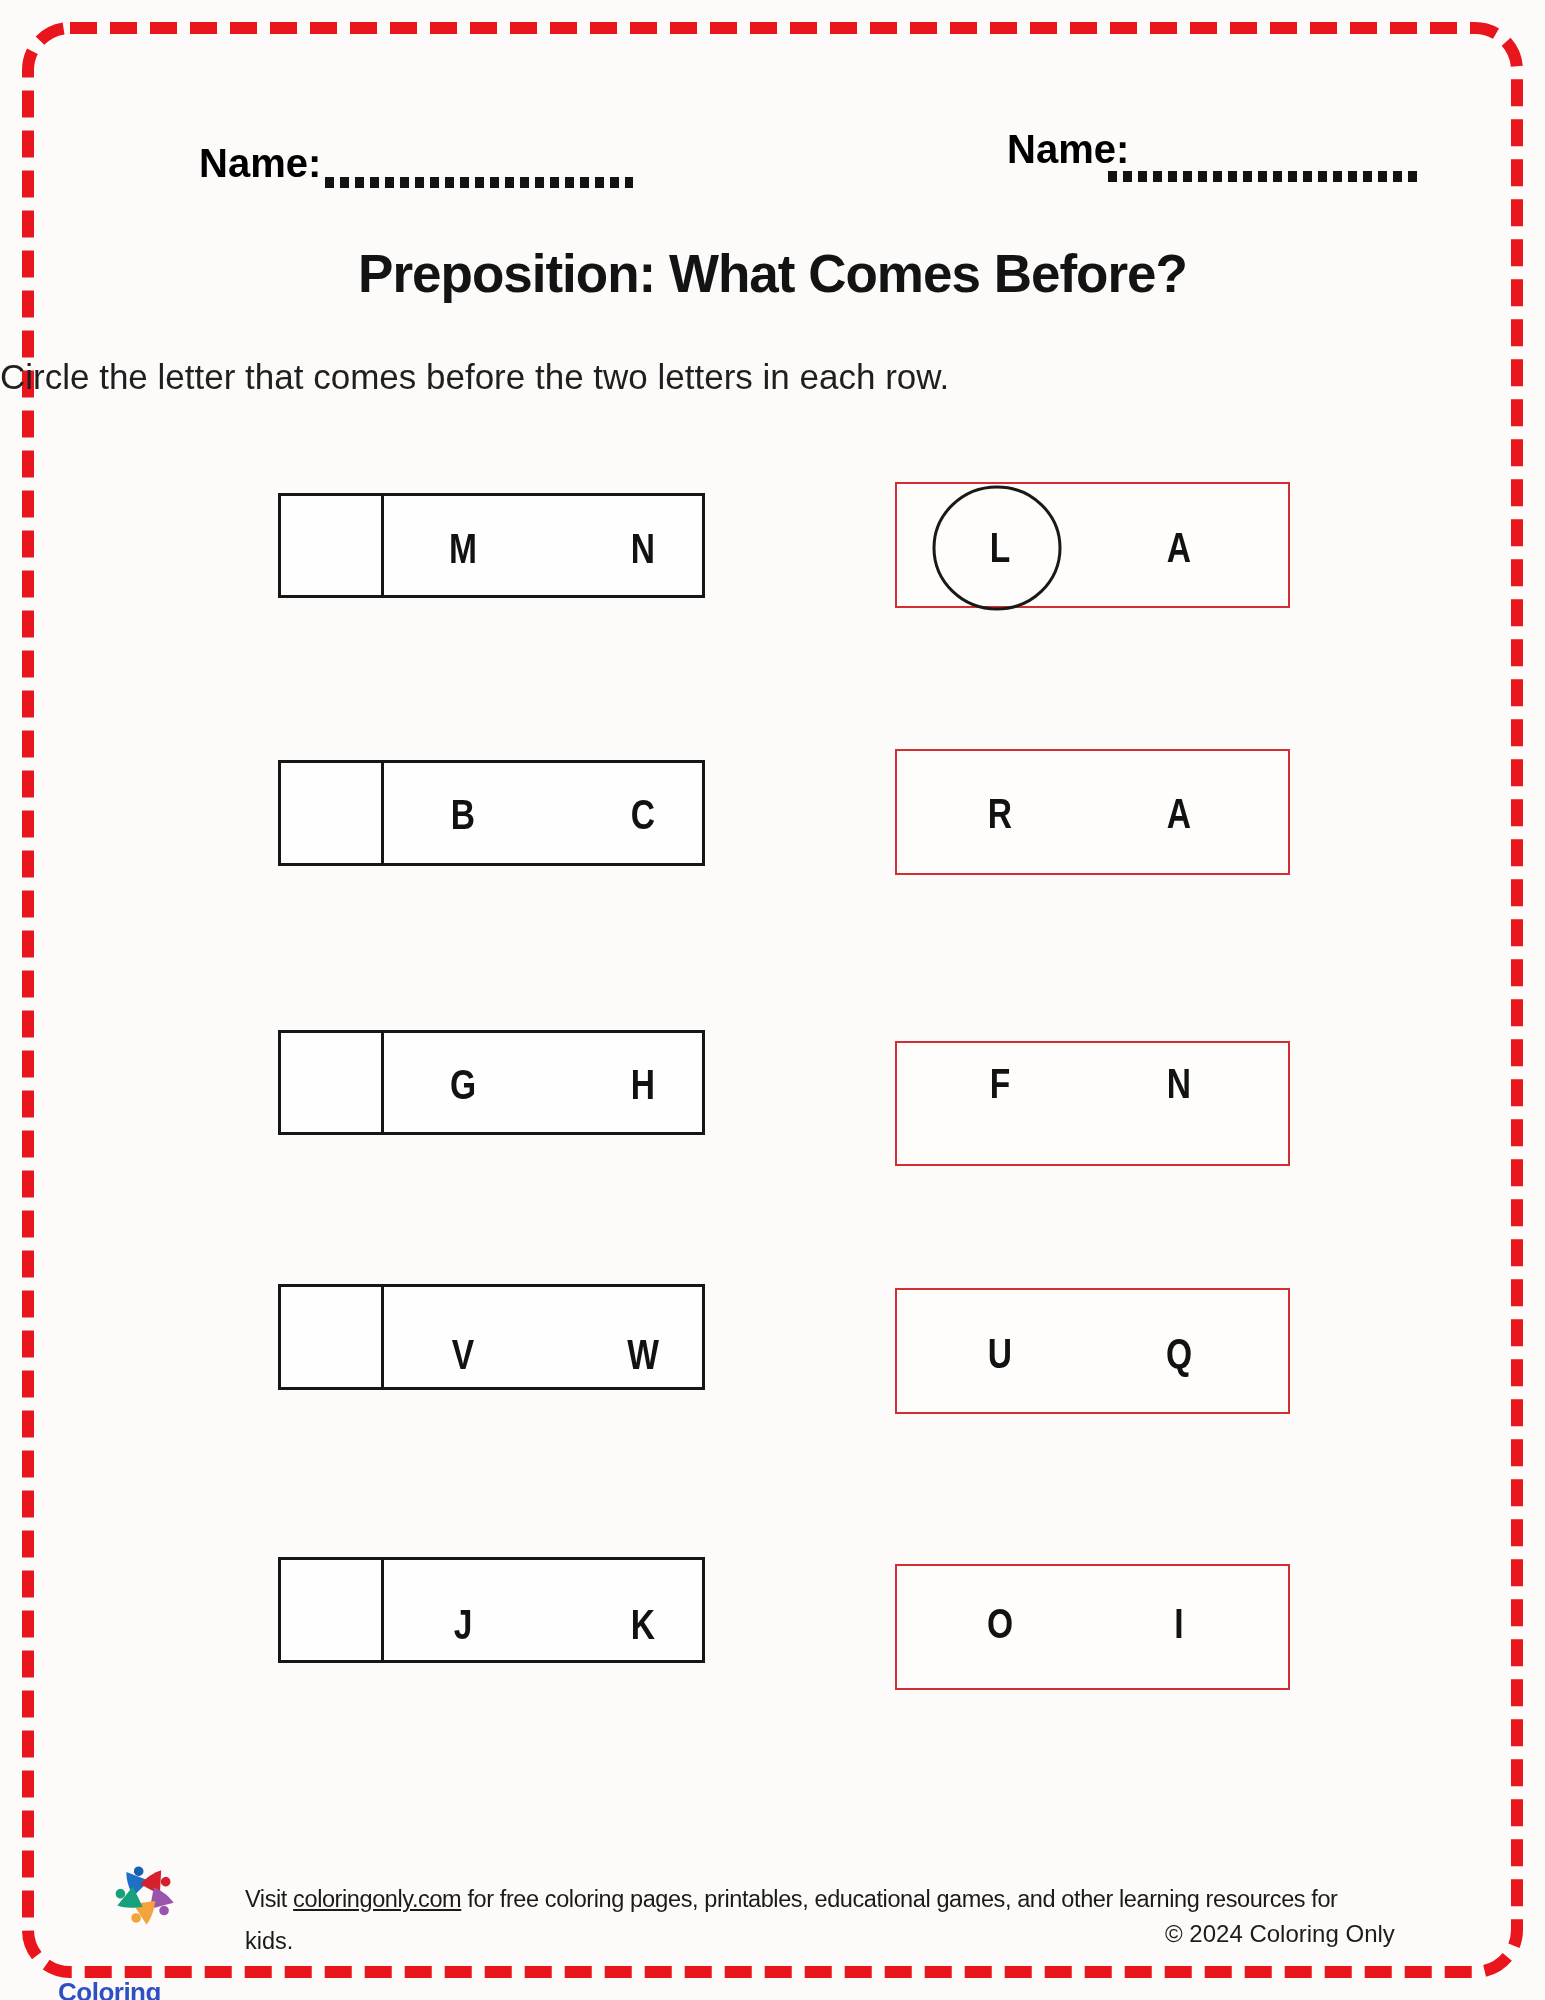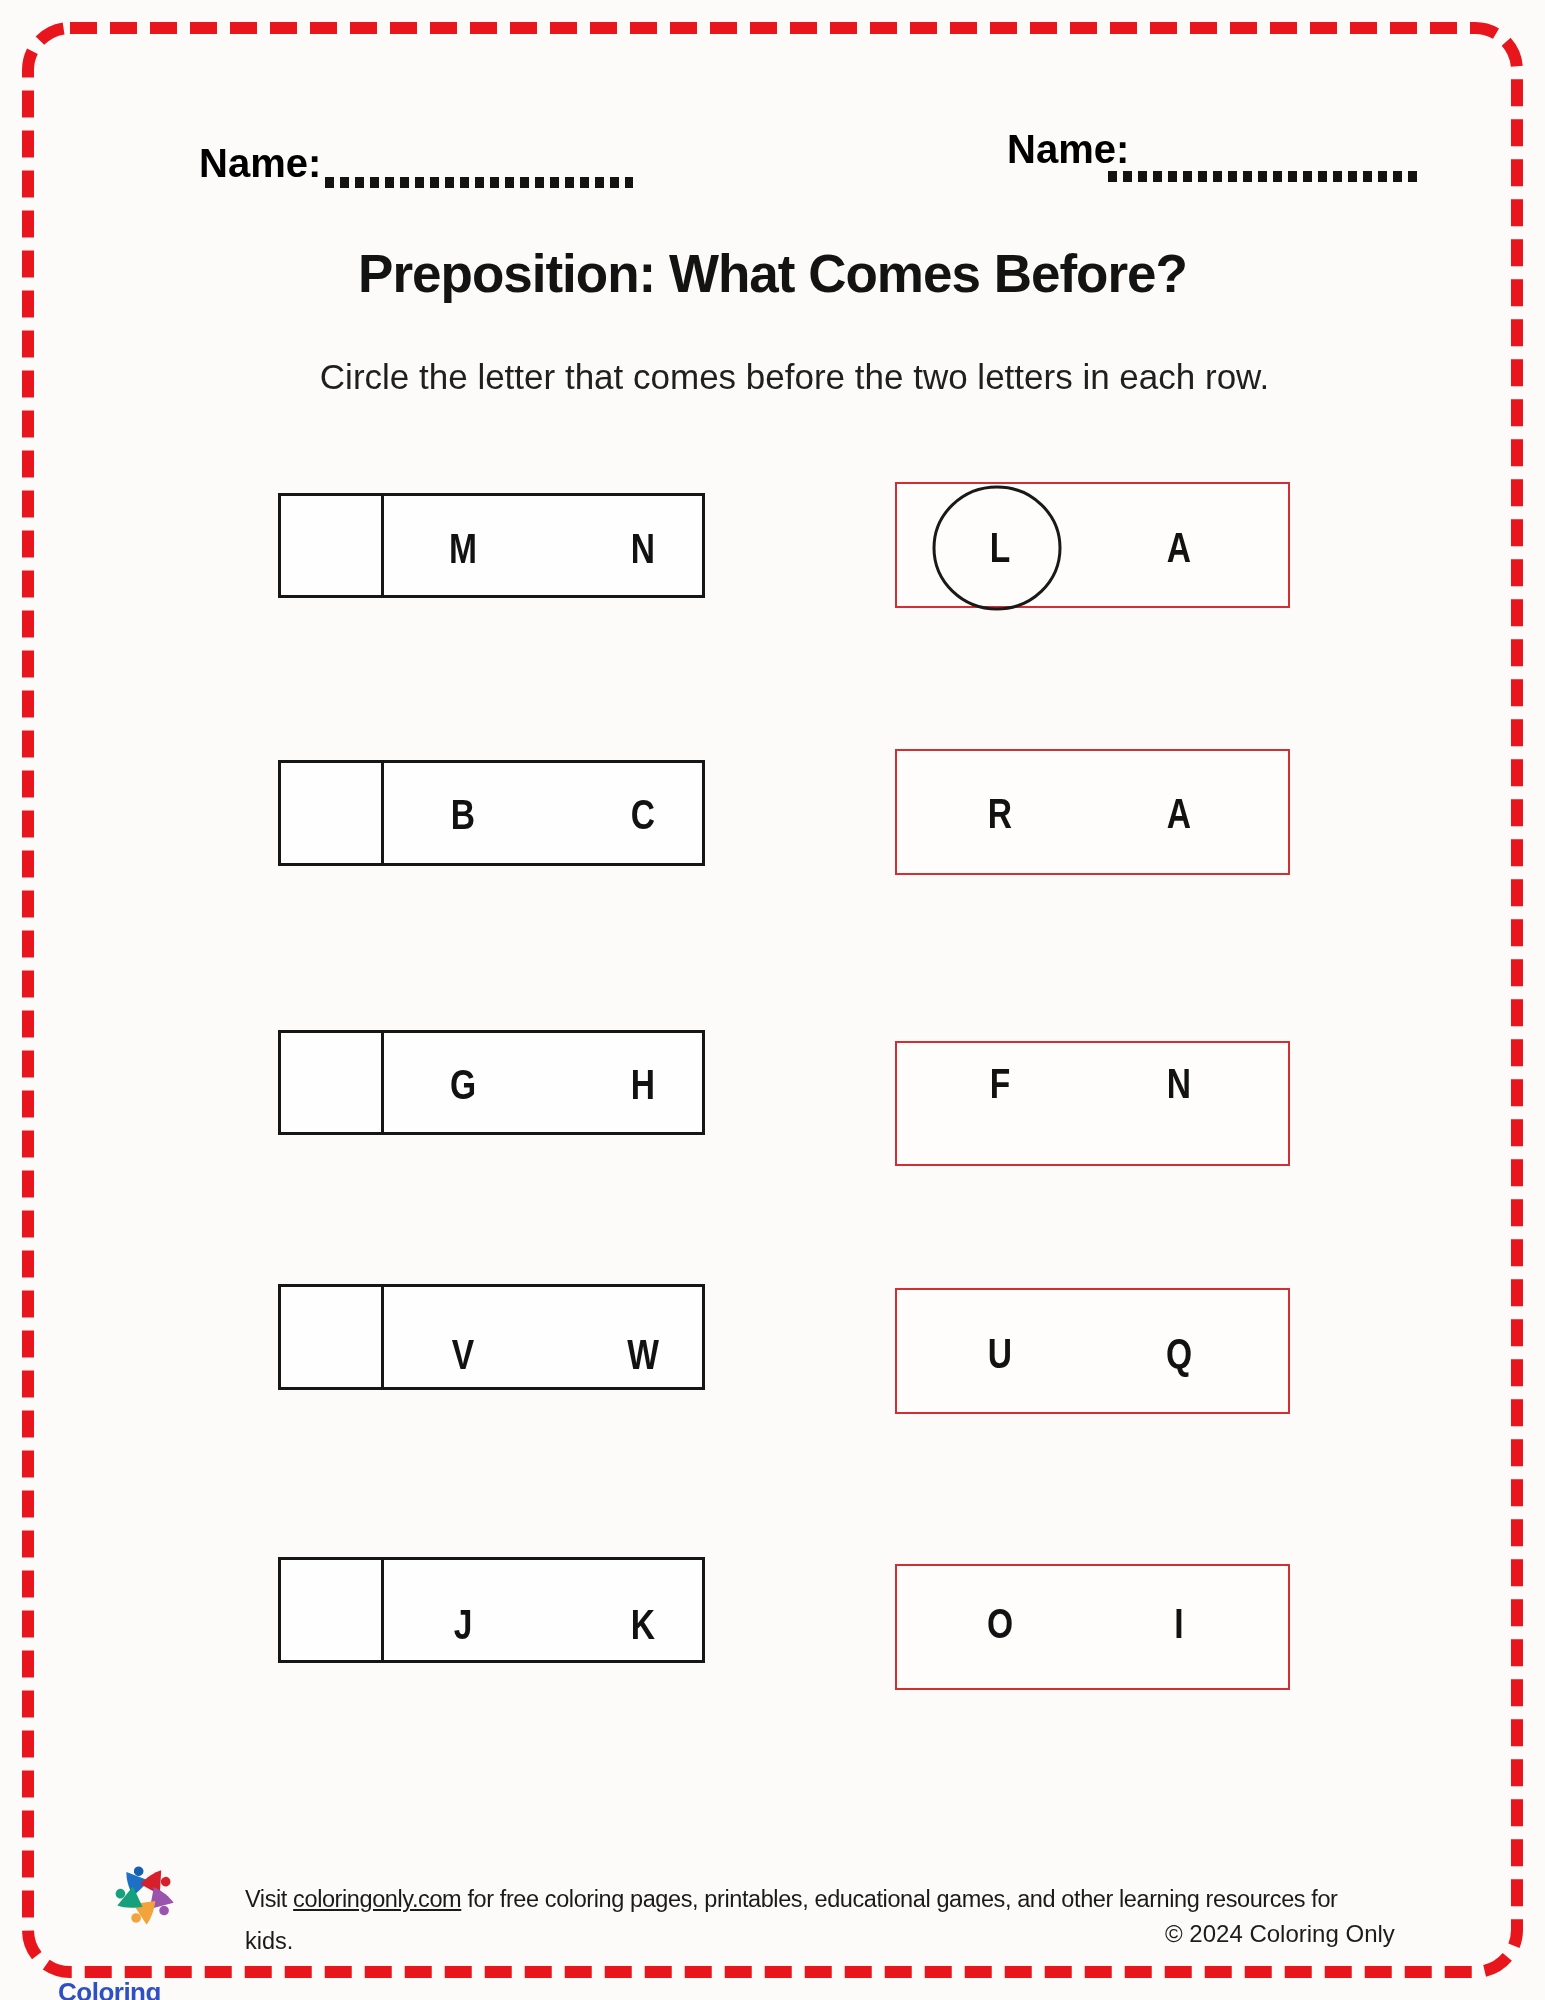--- a/index.html
+++ b/index.html
@@ -19,21 +19,21 @@
     position:absolute;height:11px;
     background-image:repeating-linear-gradient(90deg,#131313 0 9px,transparent 9px 15px);
   }
   .title{
     position:absolute;left:0;right:0;top:243px;
     text-align:center;font-size:53px;font-weight:bold;
     letter-spacing:-1px;color:#131313;
   }
   .instr{
     position:absolute;left:0;right:0;
-    text-align:center;font-size:35px;line-height:50px;color:#1f1f1f;padding-left:44px;
+    text-align:left;font-size:35px;line-height:50px;color:#1f1f1f;
   }
   .lbox{
     position:absolute;left:278px;width:427px;
     border:3px solid #161616;background:#fefefe;box-sizing:border-box;
   }
   .cell{
     position:absolute;left:0;top:0;bottom:0;width:100px;
     border-right:3px solid #161616;
   }
   .rbox{

